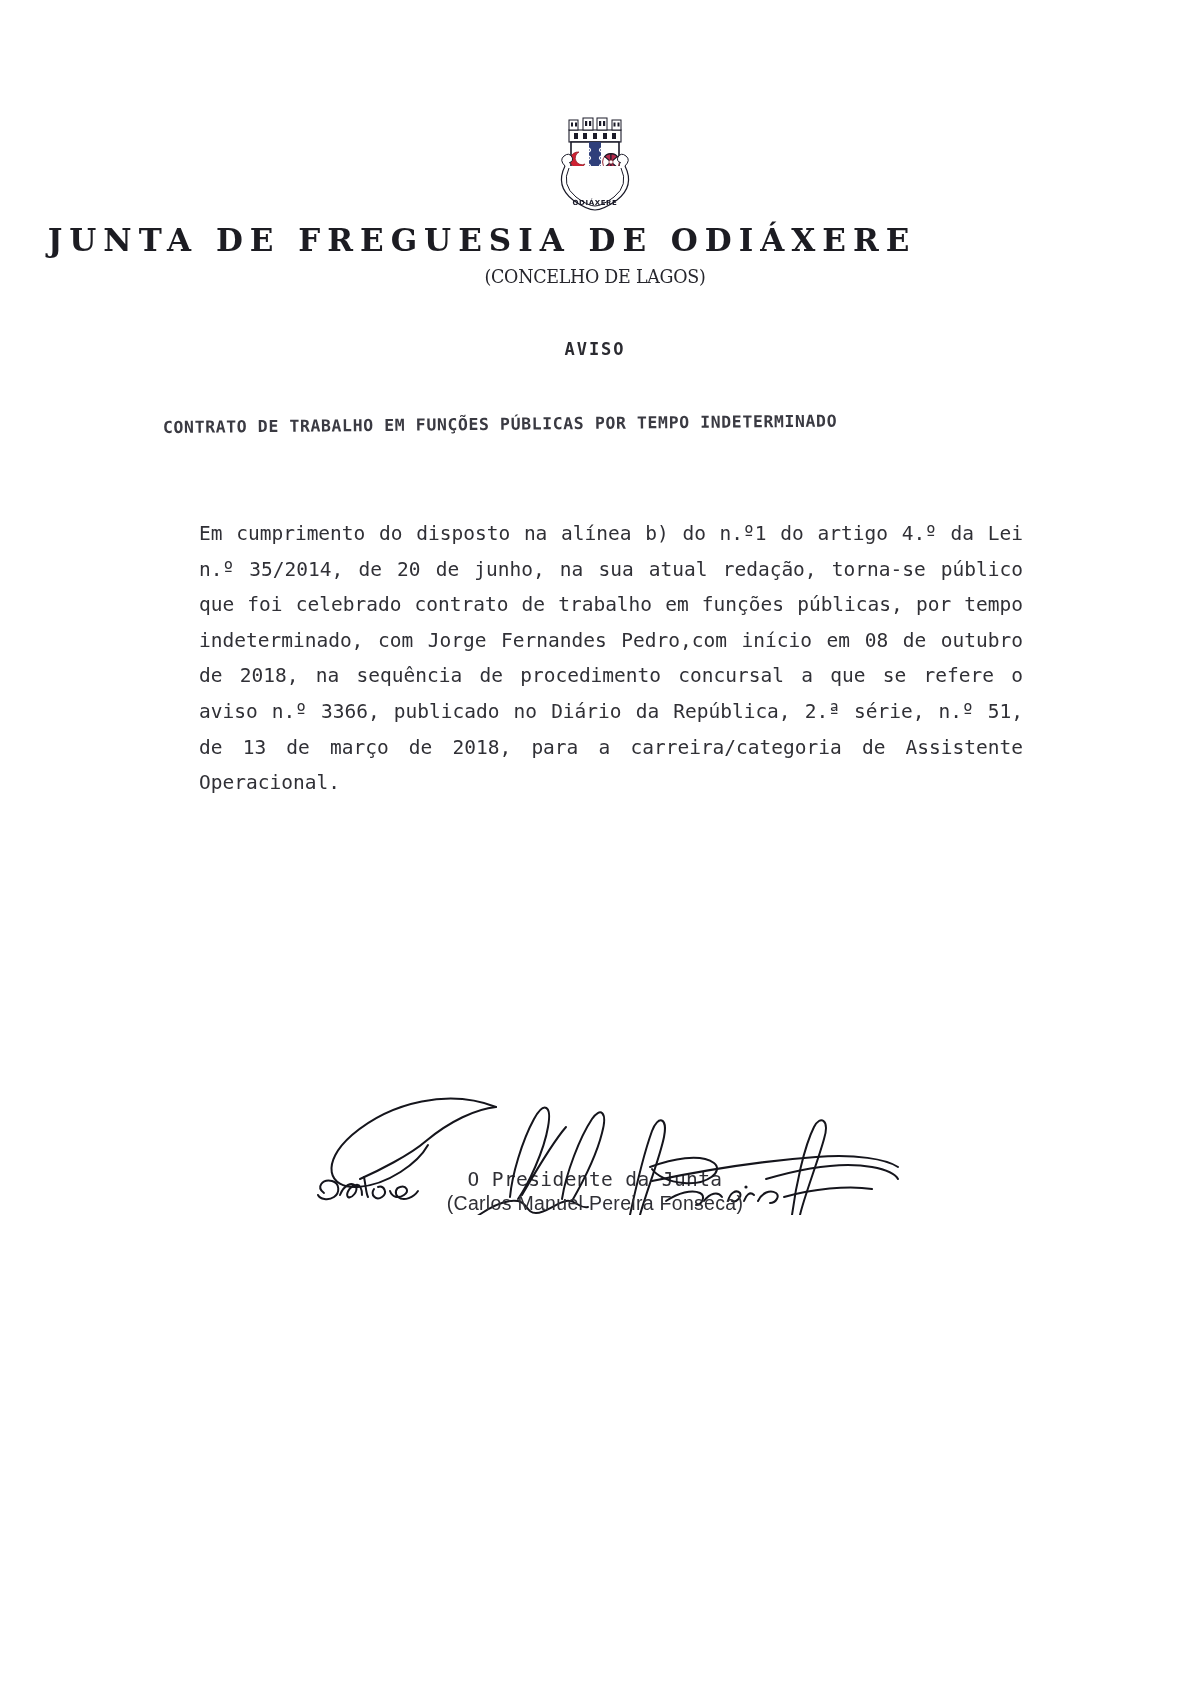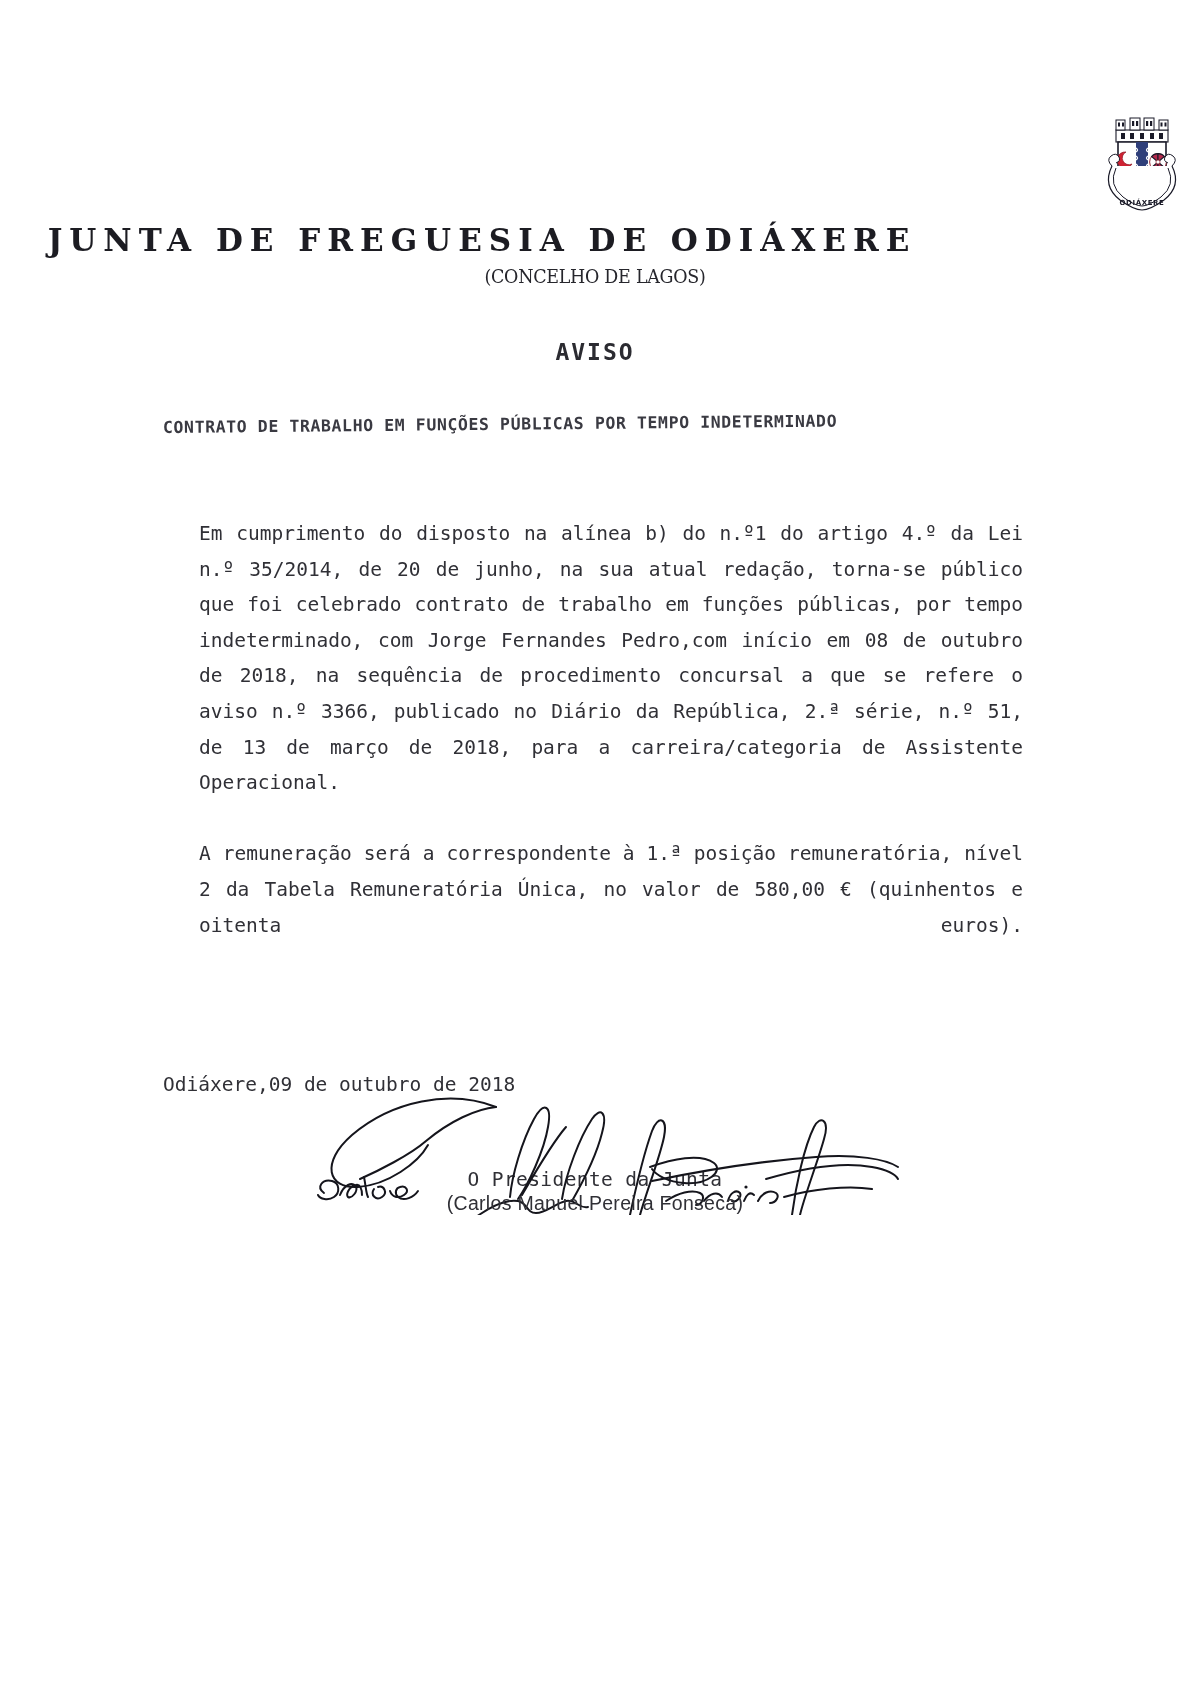--- a/index.html
+++ b/index.html
@@ -22,21 +22,21 @@
     height: 1682px;
     background: #ffffff;
   }
 
   
   .crest-wrap {
     position: absolute;
     left: 0;
     top: 108px;
     width: 1190px;
-    text-align: right;
+    text-align: center;
   }
   .crest {
     display: inline-block;
     width: 96px;
     height: 108px;
   }
 
   
   .org-title {
     position: absolute;
@@ -66,21 +66,21 @@
 
   
   .aviso {
     position: absolute;
     left: 0;
     top: 339px;
     width: 1190px;
     text-align: center;
     font-family: "DejaVu Sans Mono", monospace;
     font-weight: bold;
-    font-size: 23px;
+    font-size: 17px;
     letter-spacing: 2.0px;
     color: #2b2b31;
   }
 
   
   .subject {
     position: absolute;
     left: 163px;
     top: 418px;
     width: 880px;
@@ -228,24 +228,22 @@
   <div class="org-title">JUNTA DE FREGUESIA DE ODIÁXERE</div>
 
   <div class="org-subtitle">(CONCELHO DE LAGOS)</div>
 
   <div class="aviso">AVISO</div>
 
   <div class="subject">CONTRATO DE TRABALHO EM FUNÇÕES PÚBLICAS POR TEMPO INDETERMINADO</div>
 
   <div class="body-block">
     <p class="para">Em cumprimento do disposto na alínea b) do n.º1 do artigo 4.º da Lei n.º 35/2014, de 20 de junho, na sua atual redação, torna-se público que foi celebrado contrato de trabalho em funções públicas, por tempo indeterminado, com Jorge Fernandes Pedro,com início em 08 de outubro de 2018, na sequência de procedimento concursal a que se refere o aviso n.º 3366, publicado no Diário da República, 2.ª série, n.º 51, de 13 de março de 2018, para a carreira/categoria de Assistente Operacional.</p>
-    <p class="para">A remuneração será a correspondente à 1.ª posição remuneratória, nível 2 da Tabela Remuneratória Única, no valor de 580,00 € (quinhentos e oitenta euros).</p>
   </div>
 
-  <div class="date-line">Odiáxere,09 de outubro de 2018</div>
 
   <div class="sig-role">O Presidente da Junta</div>
 
   <svg class="signature-svg" viewBox="0 0 600 140" xmlns="http://www.w3.org/2000/svg">
     <g fill="none" stroke="#15151c" stroke-width="2" stroke-linecap="round" stroke-linejoin="round">
 
       <path d="M196 32 C150 14 92 26 52 60 C20 88 28 114 58 112 C88 110 118 88 128 70"></path>
       <path d="M60 104 C78 96 110 80 126 66 C150 46 176 34 196 32"></path>
 
       <path d="M24 118 C16 112 22 104 32 106 C40 108 40 118 34 122 C28 126 20 124 18 120"></path>

